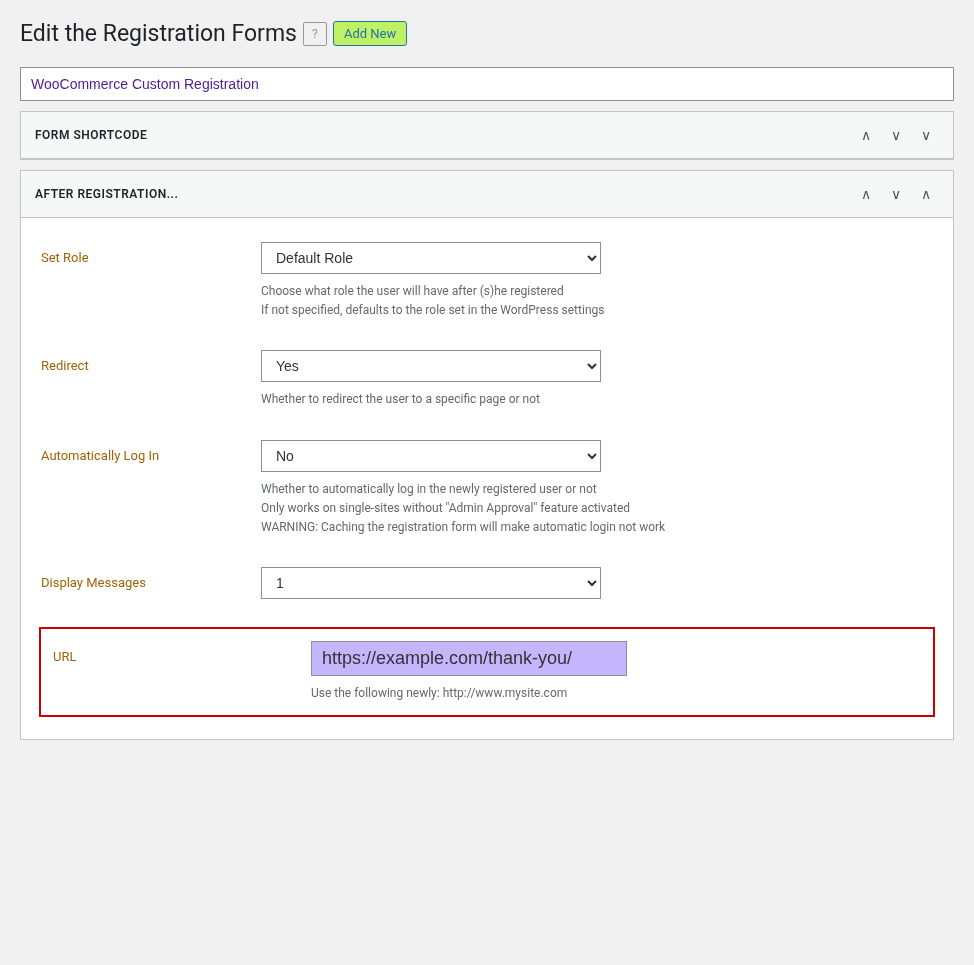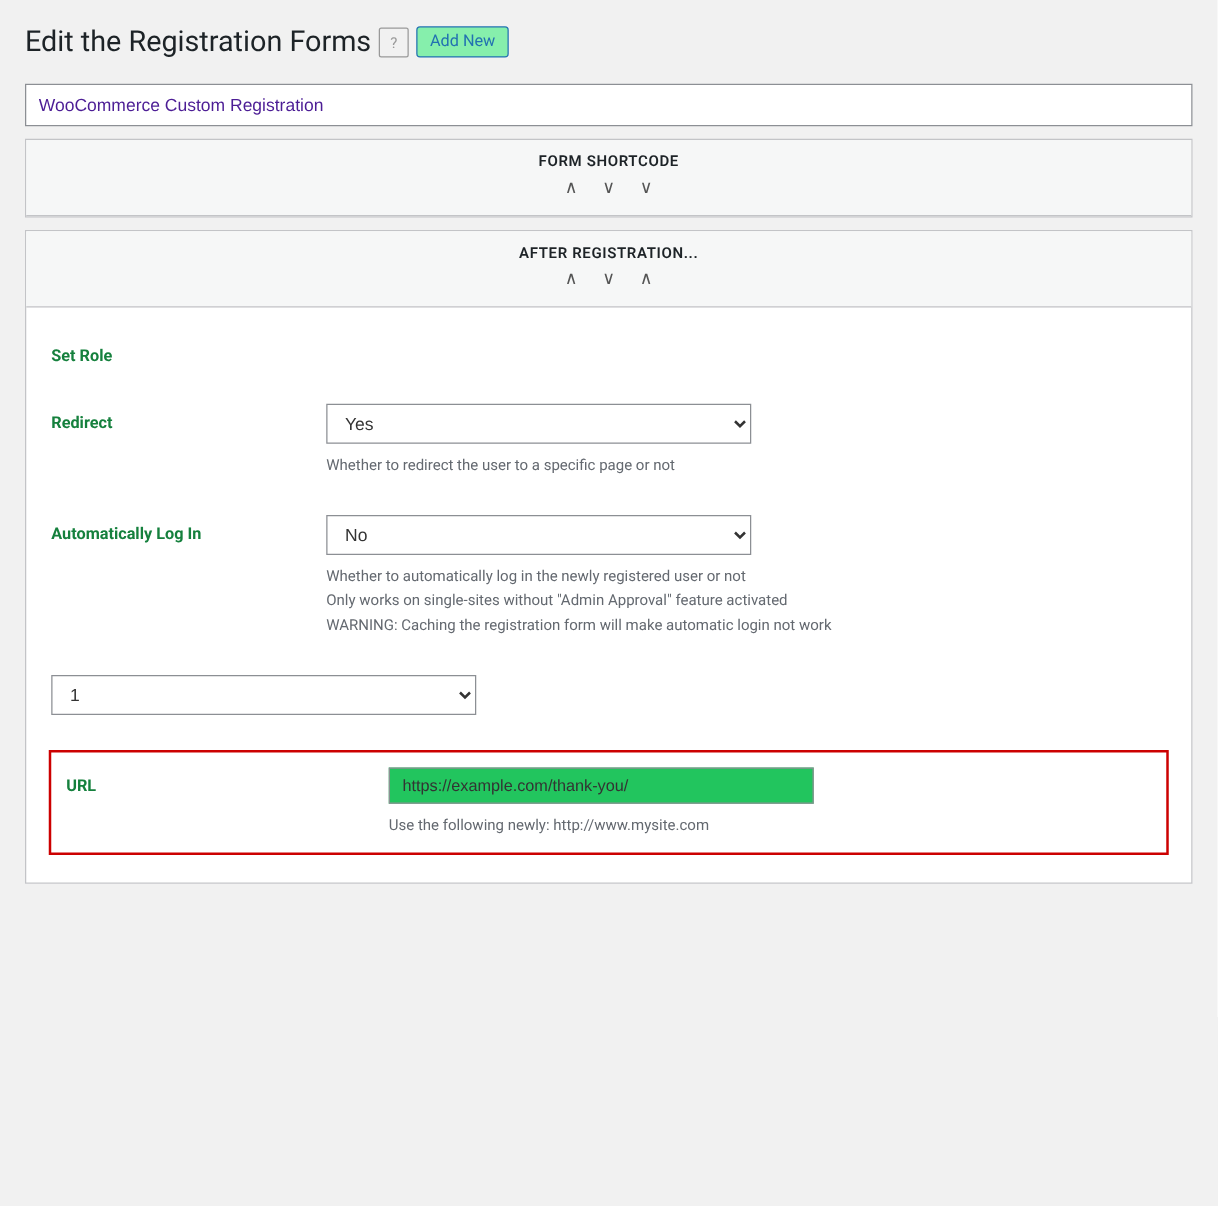--- a/index.html
+++ b/index.html
@@ -30,21 +30,21 @@
       height: 24px;
       border: 1px solid #999;
       color: #999;
       font-size: 12px;
       cursor: pointer;
       border-radius: 2px;
     }
     .add-new-btn {
       padding: 4px 10px;
       border: 1px solid #2271b1;
-      background: #86efac;
+      background: #bef264;
       color: #2271b1;
       font-size: 13px;
       cursor: pointer;
       border-radius: 3px;
       text-decoration: none;
       display: inline-block;
     }
 
     .form-name-input {
       width: 100%;
@@ -64,21 +64,20 @@
       margin-bottom: 10px;
     }
     .panel-header {
       display: flex;
       align-items: center;
       justify-content: space-between;
       padding: 10px 14px;
       background: #f6f7f7;
       border-bottom: 1px solid #c3c4c7;
       cursor: pointer;
-      flex-direction: column;
     }
     .panel-title {
       font-size: 12px;
       font-weight: 600;
       letter-spacing: 0.5px;
       color: #1d2327;
       text-transform: uppercase;
     }
     .panel-controls {
       display: flex;
@@ -105,39 +104,39 @@
     .field-row {
       display: flex;
       align-items: flex-start;
       margin-bottom: 30px;
     }
     .field-row:last-child { margin-bottom: 0; gap: 38px; }
     .field-label {
       width: 220px;
       flex-shrink: 0;
       font-size: 13px;
-      font-weight: 700;
-      color: #15803d;
+      font-weight: 400;
+      color: #a16207;
       padding-top: 8px;
     }
     .field-control {
       flex: 1;
     }
     .field-description {
       margin-top: 8px;
       font-size: 12px;
       color: #646970;
       line-height: 1.6;
     }
     .field-input {
-      width: 340px;
+      width: 316px;
       padding: 6px 10px;
       border: 1px solid #8c8f94;
-      background: #22c55e;
-      font-size: 13px;
+      background: #c4b5fd;
+      font-size: 18px;
       color: #333;
       outline: none;
     }
 
     .highlighted-row {
       border: 2px solid #cc0000;
       padding: 12px;
       margin: -2px;
     }
 
@@ -200,20 +199,29 @@
       <button class="panel-btn">
         <span>∧</span>
       </button>
     </div>
   </div>
 
   <div class="panel-content">
 
     <div class="field-row">
       <div class="field-label">Set Role</div>
+      <div class="field-control">
+        <select class="native-select">
+          <option>Default Role</option>
+        </select>
+        <div class="field-description">
+          <div>Choose what role the user will have after (s)he registered</div>
+          <div>If not specified, defaults to the role set in the WordPress settings</div>
+        </div>
+      </div>
     </div>
 
     <div class="field-row">
       <div class="field-label">Redirect</div>
       <div class="field-control">
         <select class="native-select">
           <option selected="">Yes</option>
           <option>No</option>
         </select>
         <div class="field-description">
@@ -231,20 +239,21 @@
         </select>
         <div class="field-description">
           <div>Whether to automatically log in the newly registered user or not</div>
           <div>Only works on single-sites without "Admin Approval" feature activated</div>
           <div>WARNING: Caching the registration form will make automatic login not work</div>
         </div>
       </div>
     </div>
 
     <div class="field-row">
+      <div class="field-label">Display Messages</div>
       <div class="field-control">
         <select class="native-select">
           <option selected="">1</option>
           <option>2</option>
           <option>3</option>
         </select>
       </div>
     </div>
 
     <div class="highlighted-row">

